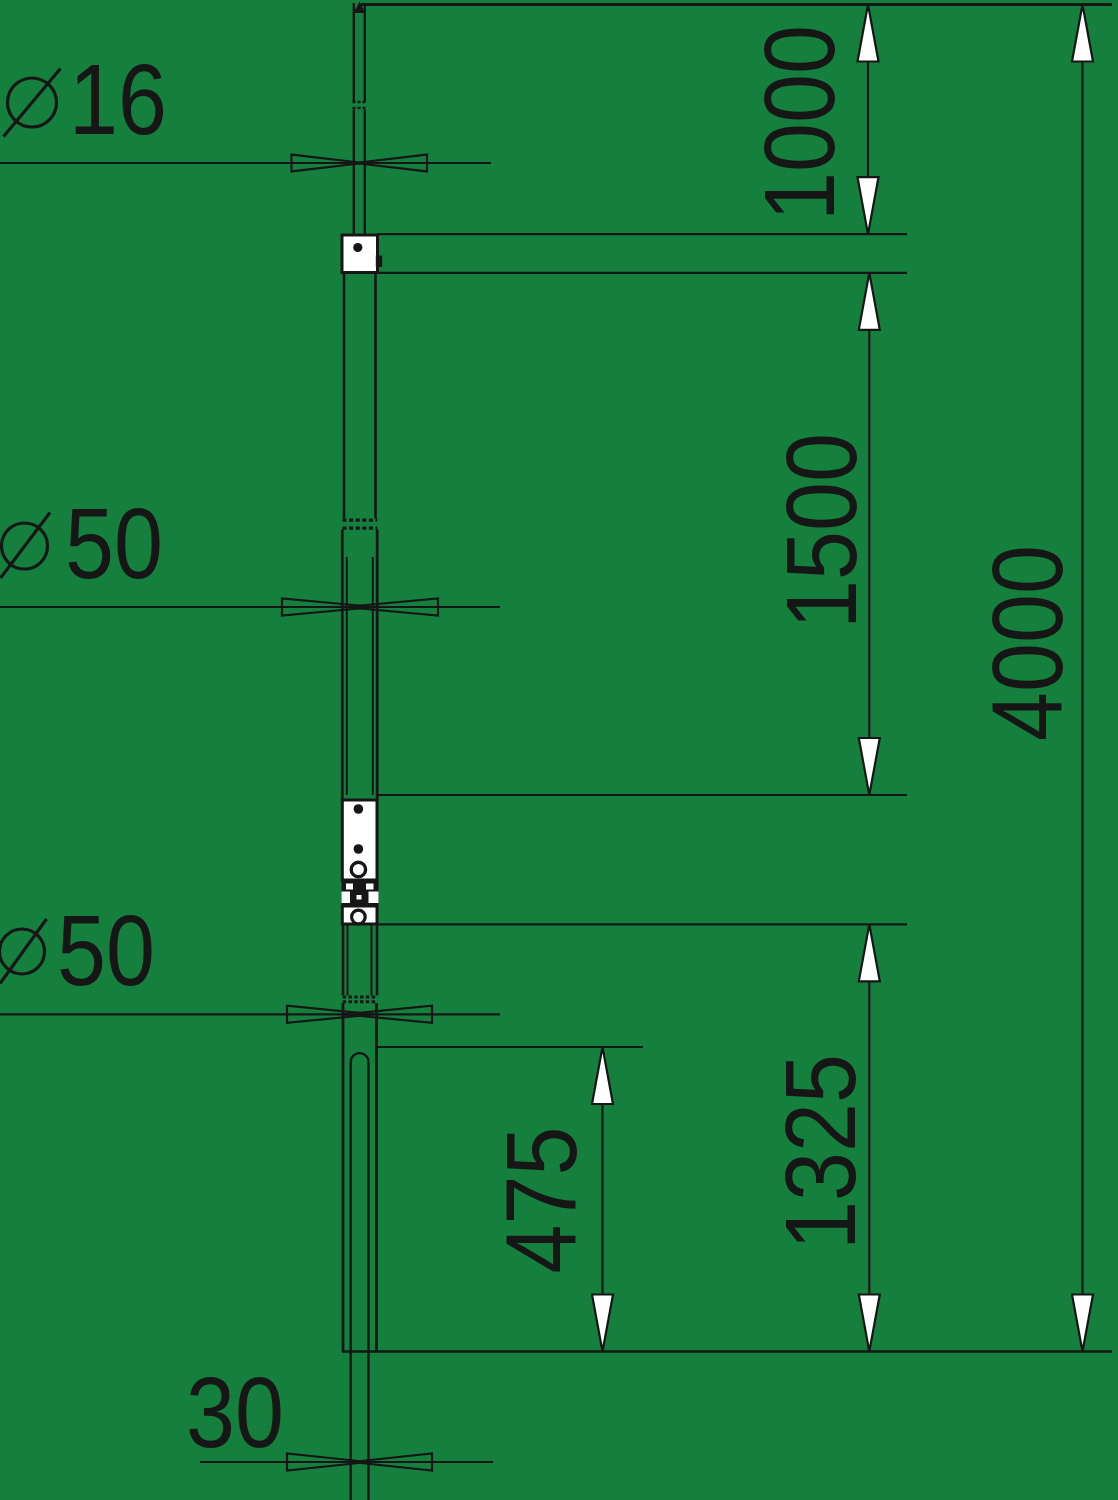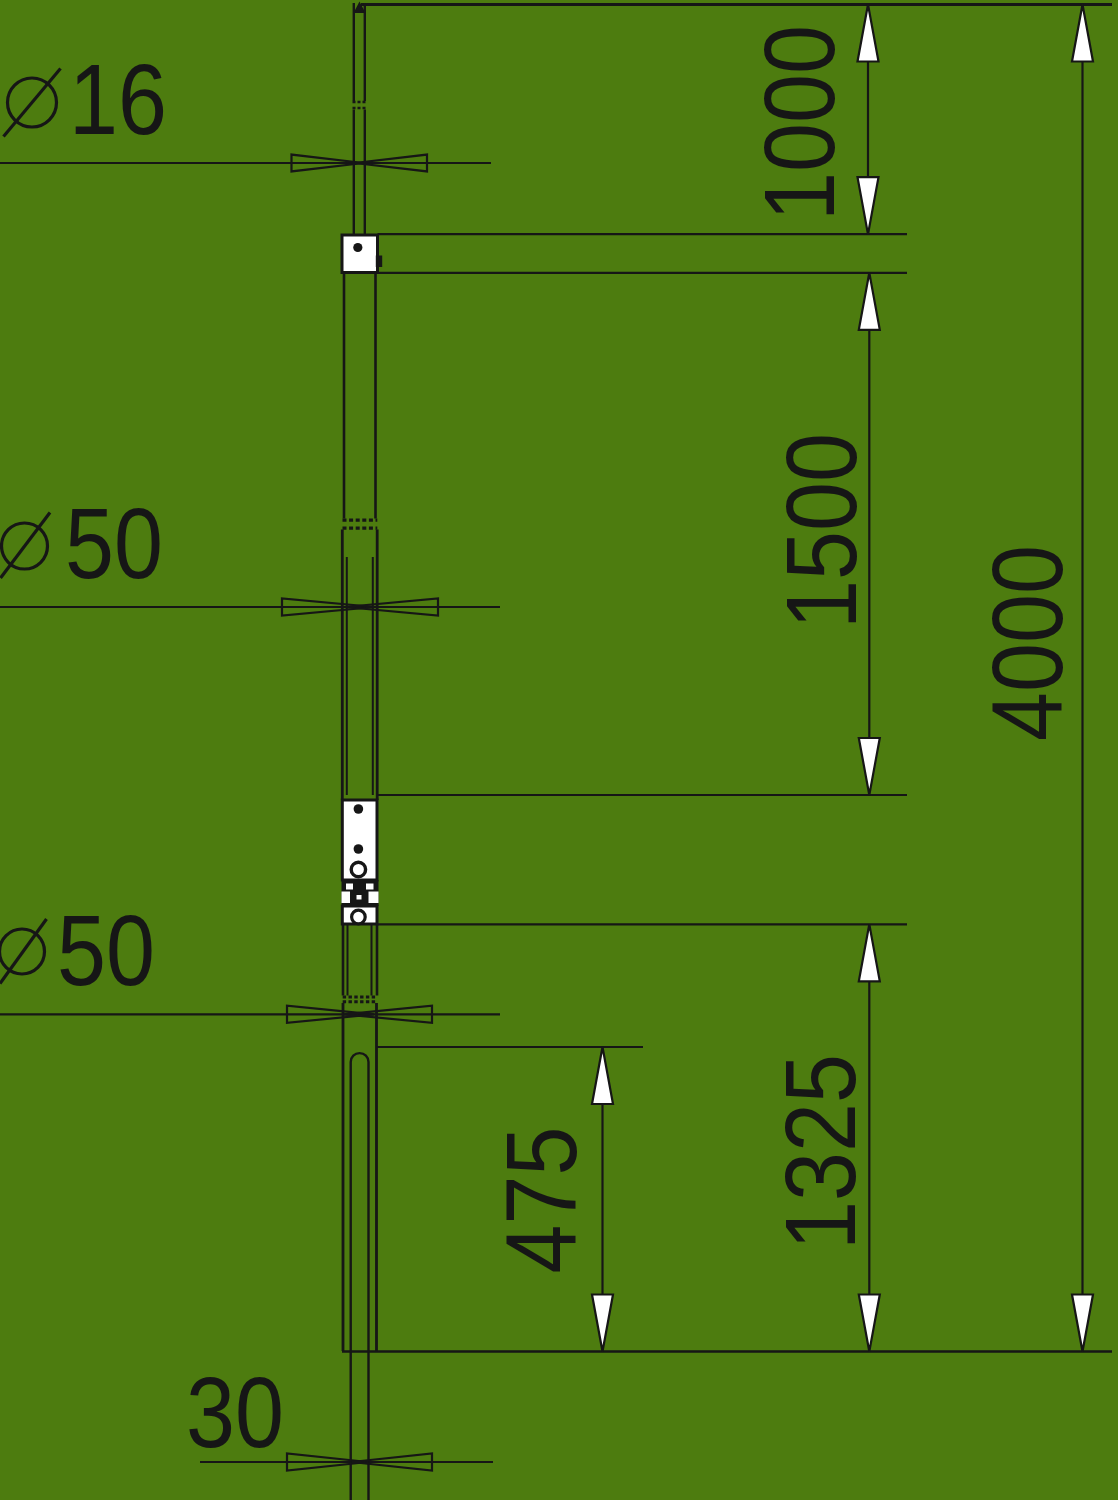--- a/index.html
+++ b/index.html
@@ -1,17 +1,17 @@
 <!DOCTYPE html>
 <html><head>
 <meta charset="utf-8">
 <style>
   html,body{margin:0;padding:0;background:#fff;}
   .page{
-    width:1118px;height:1500px;position:relative;background:#4d7c0f;
+    width:1118px;height:1500px;position:relative;background:#15803d;
     font-family:"Liberation Sans",sans-serif;overflow:hidden;
   }
   svg{display:block;}
   .dim-text{
     font-family:"Liberation Sans",sans-serif;
     font-size:100px;
     fill:#161616;
   }
   .thin{stroke:#161616;stroke-width:2.2;fill:none;}
   .wall{stroke:#161616;stroke-width:2.8;fill:none;}

